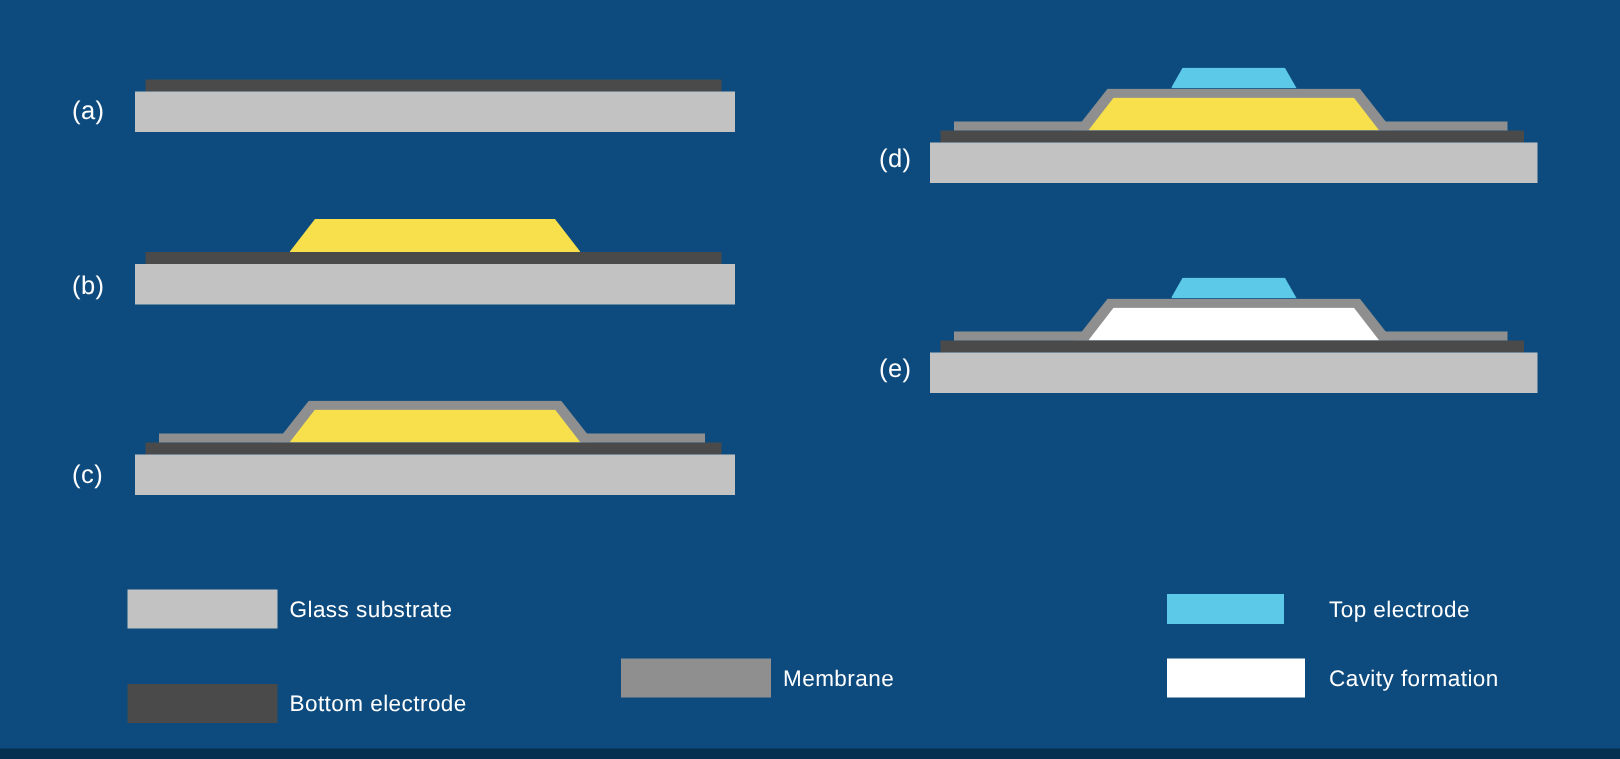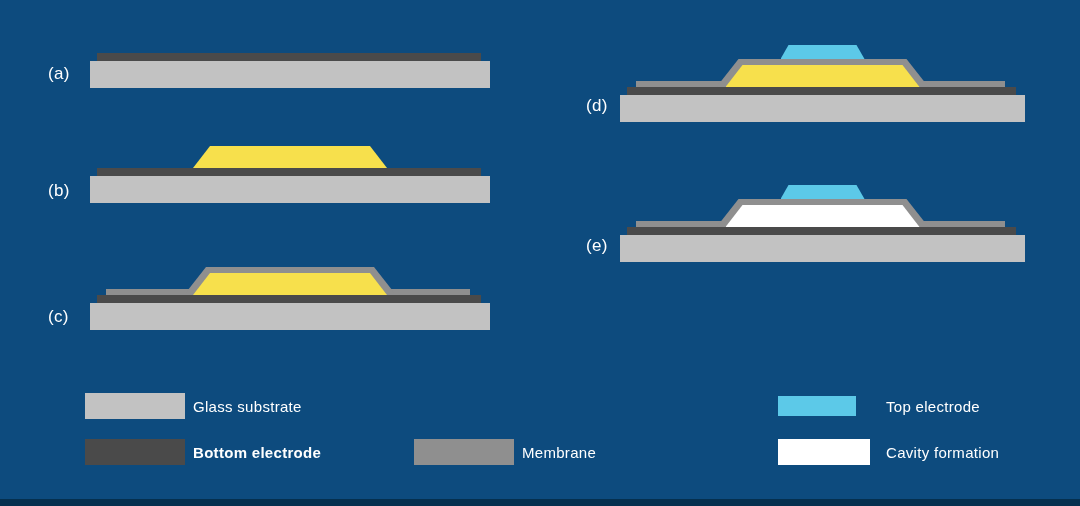--- a/index.html
+++ b/index.html
@@ -46,21 +46,21 @@
   }
   .t-electrode{
     left:50%;transform:translateX(-50%);
     bottom:63px;width:84px;height:14px;
     clip-path:polygon(8px 0, calc(100% - 8px) 0, 100% 100%, 0 100%);
   }
 
   
   .legend-item{position:absolute;display:flex;align-items:center;height:28px;justify-content:center;}
   .pos-r1c1{left:85px;top:392px;}
-  .pos-r2c1{left:85px;top:438px;font-weight:bold;}
+  .pos-r2c1{left:85px;top:455px;}
   .pos-r1c2{left:430px;top:392px;}
   .pos-r2c2{left:414px;top:438px;}
   .pos-r1c3{left:778px;top:392px;}
   .pos-r2c3{left:778px;top:438px;}
   .swatch-box{width:100px;display:flex;align-items:center;}
   .swatch{display:block;height:26px;width:100px;}
   .sw-sacrificial{width:97px;}
   .sw-top-electrode{width:78px;height:20px;}
   .sw-cavity{width:92px;}
   .legend-label{margin-left:8px;font-size:15px;letter-spacing:.3px;white-space:nowrap;}

